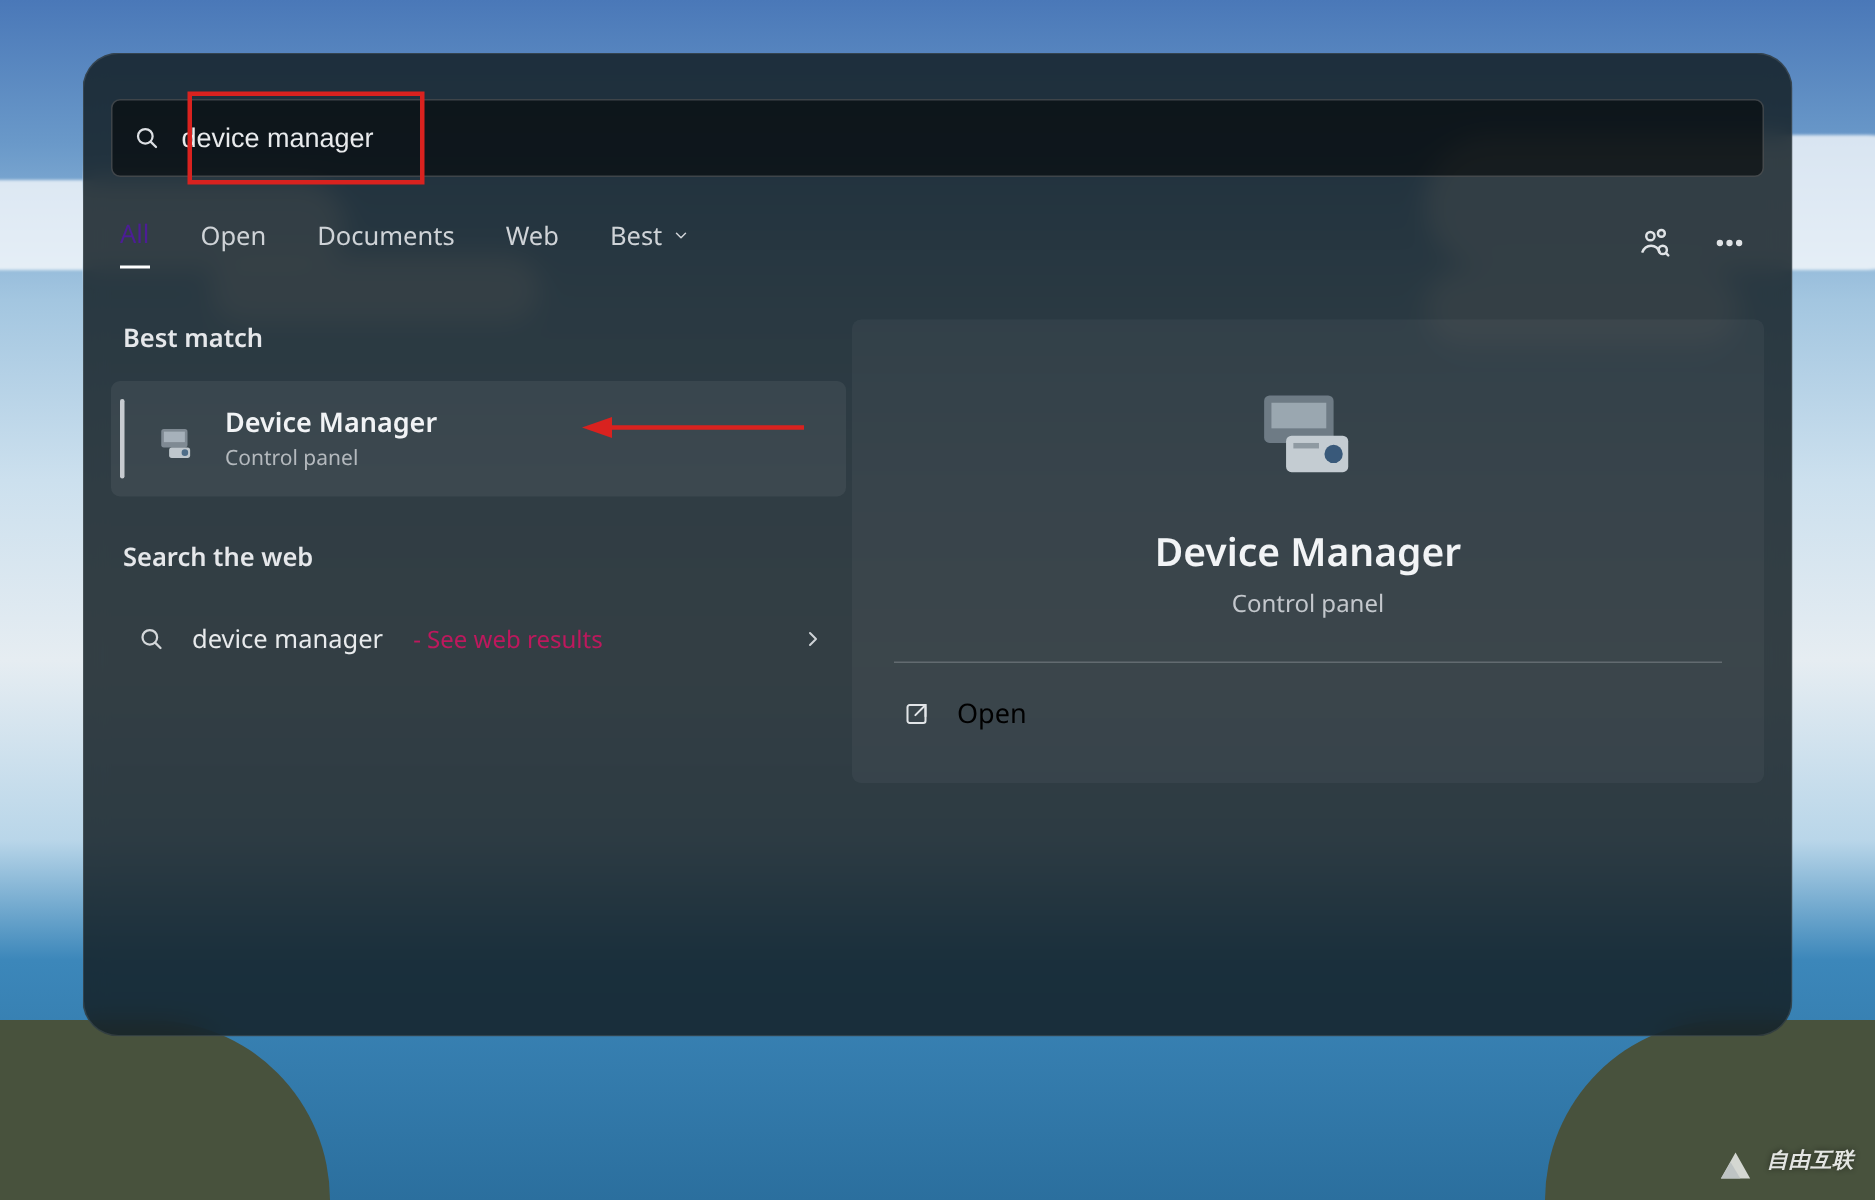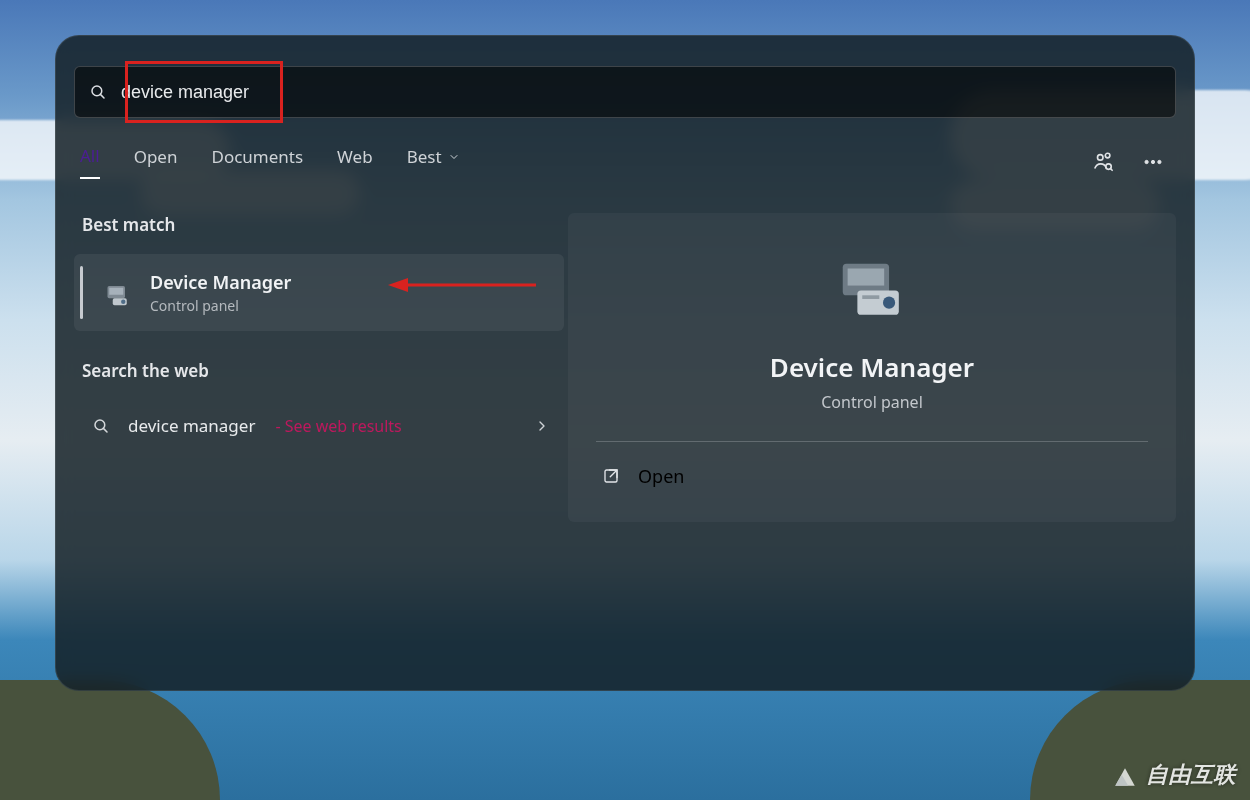--- a/index.html
+++ b/index.html
@@ -107,23 +107,23 @@
   .preview .pv-sub   { text-align:center; font-size:16px; color:#c3c7cc; margin-top:6px; }
   .preview hr { border:none; border-top:1px solid rgba(255,255,255,.20); margin:28px 0 8px; }
   .action-row {
     display:flex; align-items:center; gap:18px; padding:14px 6px; cursor:pointer; border-radius:6px;
   }
   .action-row svg { width:18px; height:18px; stroke:#e2e5e8; fill:none; }
   .action-row span { font-size:18px; color:#000000; }
 
   
   .wm {
-    position:absolute; right:14px; bottom:10px; display:flex; align-items:flex-end; gap:8px;
+    position:absolute; right:14px; bottom:10px; display:flex; align-items:flex-start; gap:8px;
     color:#fff; text-shadow:0 0 4px rgba(0,0,0,.6);
-    font-weight:700; font-size:22px; font-style:italic; letter-spacing:.5px;
+    font-weight:700; font-size:14px; font-style:italic; letter-spacing:.5px;
     opacity:.85;
   }
   .wm svg { width:26px; height:26px; }
 </style>
 </head>
 <body>
 
 <div class="cloud c1"></div>
 <div class="cloud c2"></div>
 <div class="cloud c3"></div>

